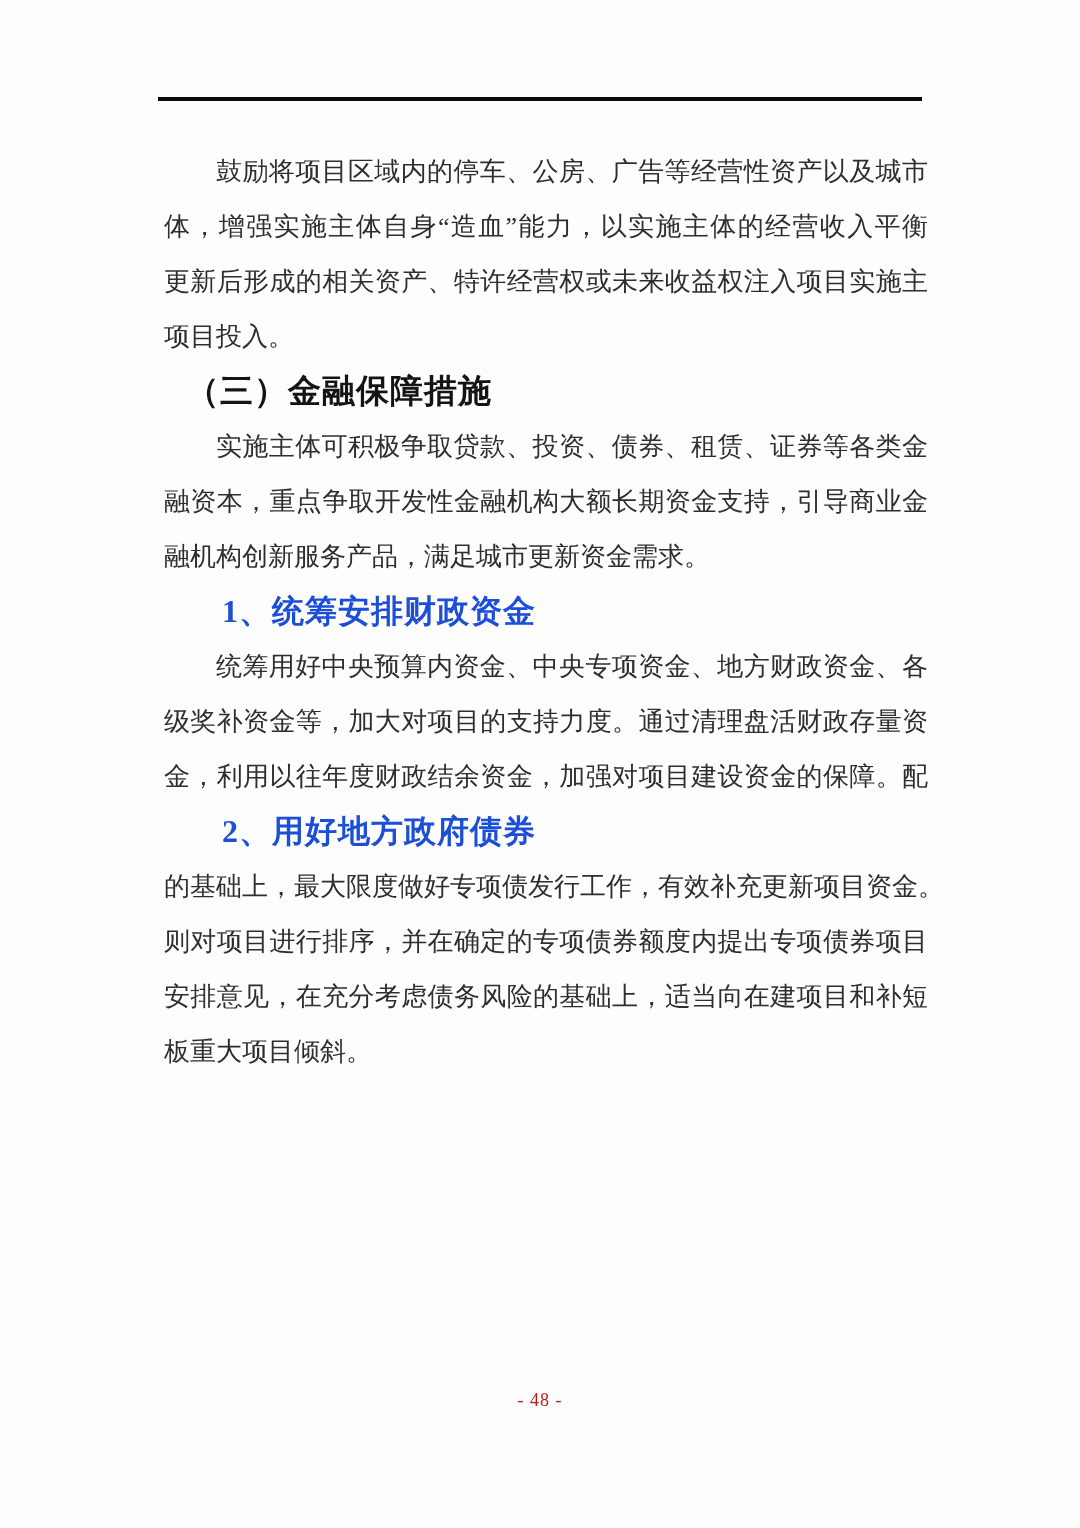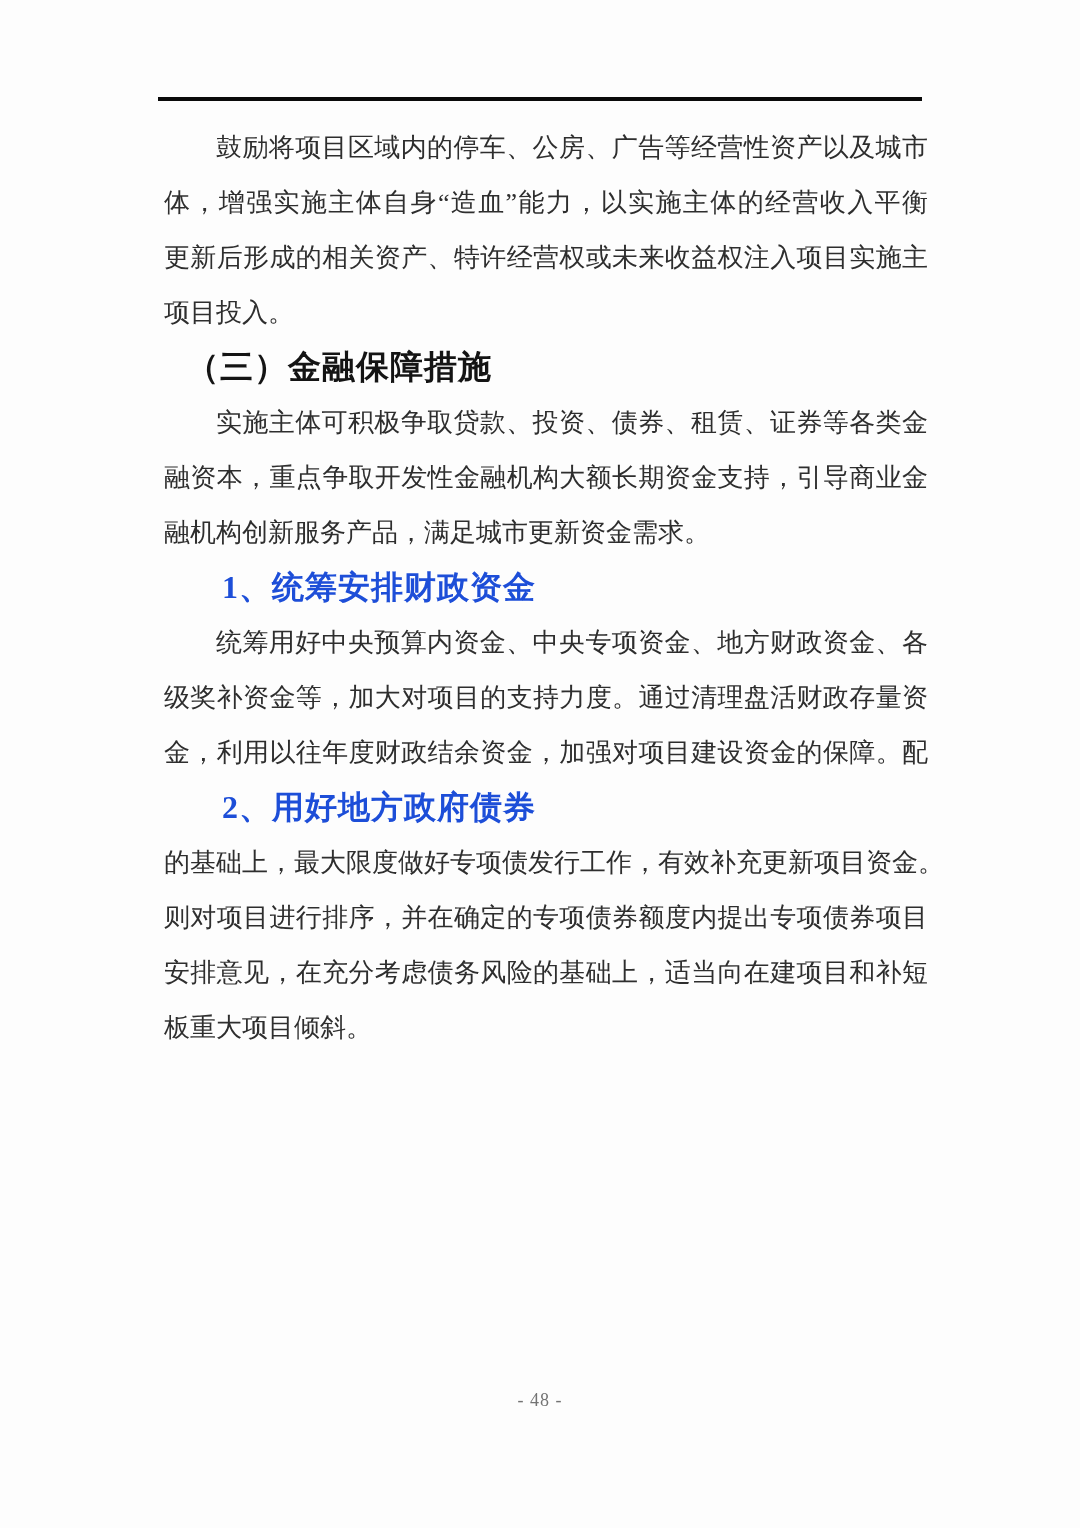--- a/index.html
+++ b/index.html
@@ -19,21 +19,21 @@
     position: absolute;
     left: 158px;
     top: 97px;
     width: 764px;
     height: 4px;
     background: #0a0a0a;
   }
   .content {
     position: absolute;
     left: 164px;
-    top: 120px;
+    top: 144px;
     width: 764px;
     color: #2e2e2e;
   }
   .block { margin: 0; padding: 0; }
   .line {
     font-size: 26px;
     line-height: 55px;
     height: 55px;
     white-space: nowrap;
     text-align: left;
@@ -67,21 +67,21 @@
     letter-spacing: 1px;
     white-space: nowrap;
   }
   .page-number {
     position: absolute;
     left: 0;
     top: 1390px;
     width: 100%;
     text-align: center;
     font-size: 18px;
-    color: #737373;
+    color: #b91c1c;
     letter-spacing: 1px;
   }
 </style>
 </head>
 <body>
 
 <div class="page">
 
   <div class="header-rule"></div>
 

